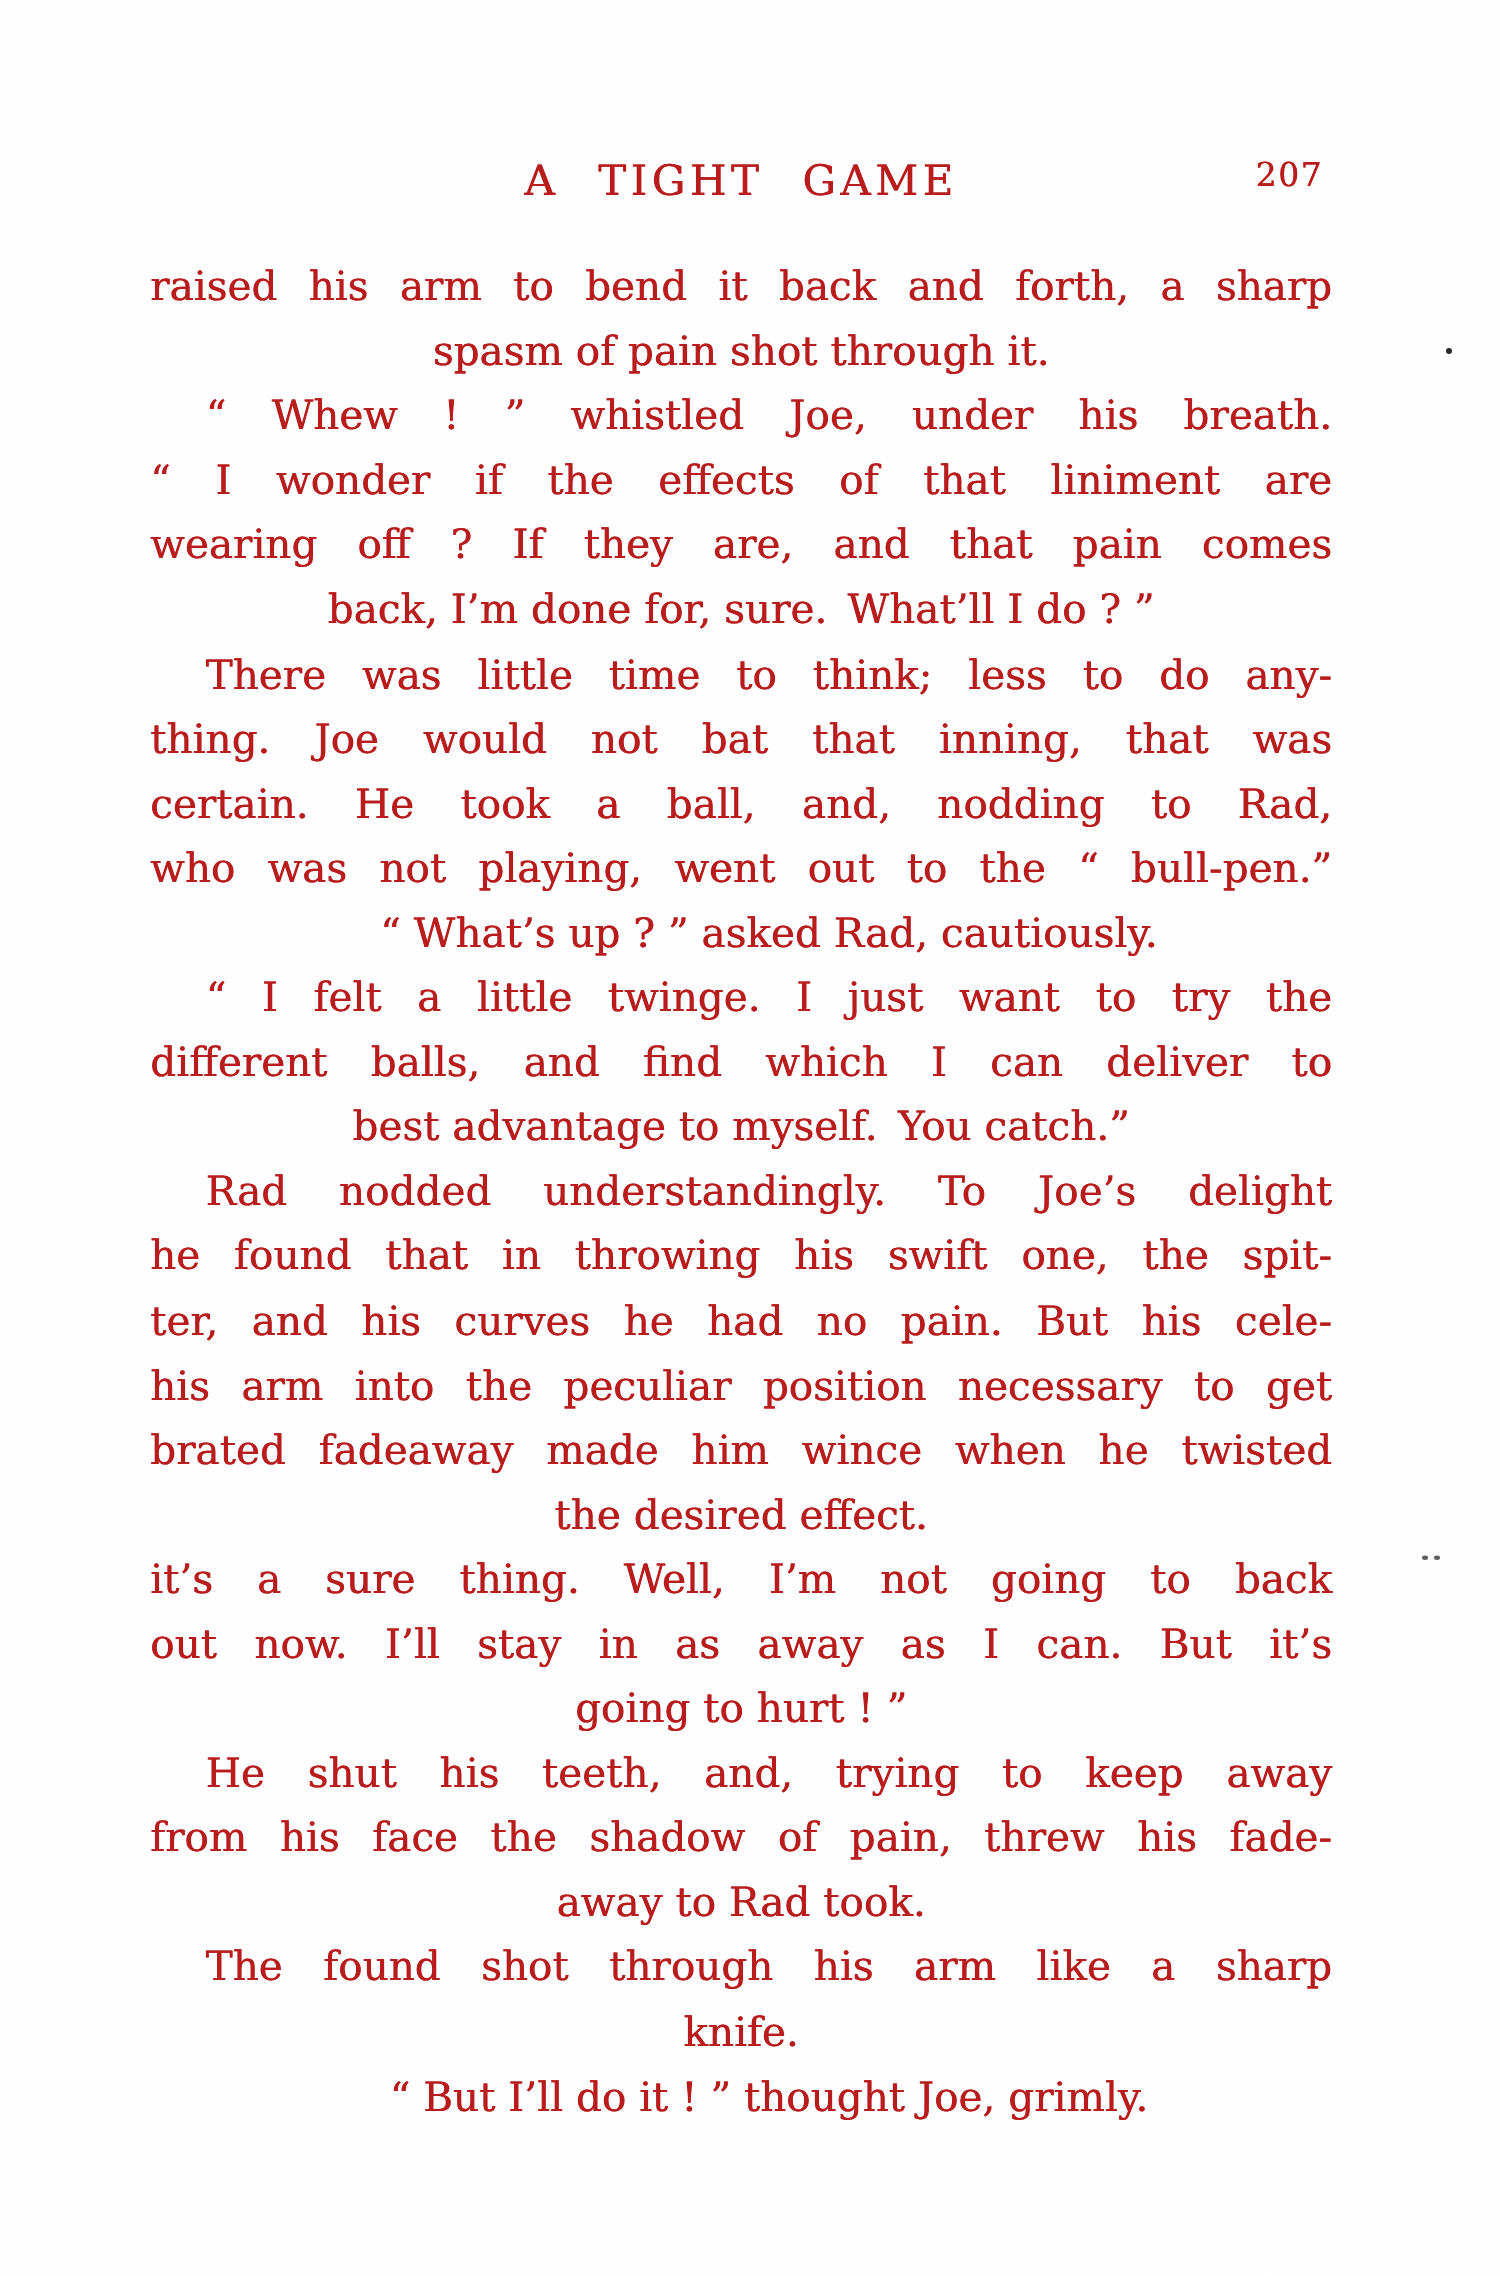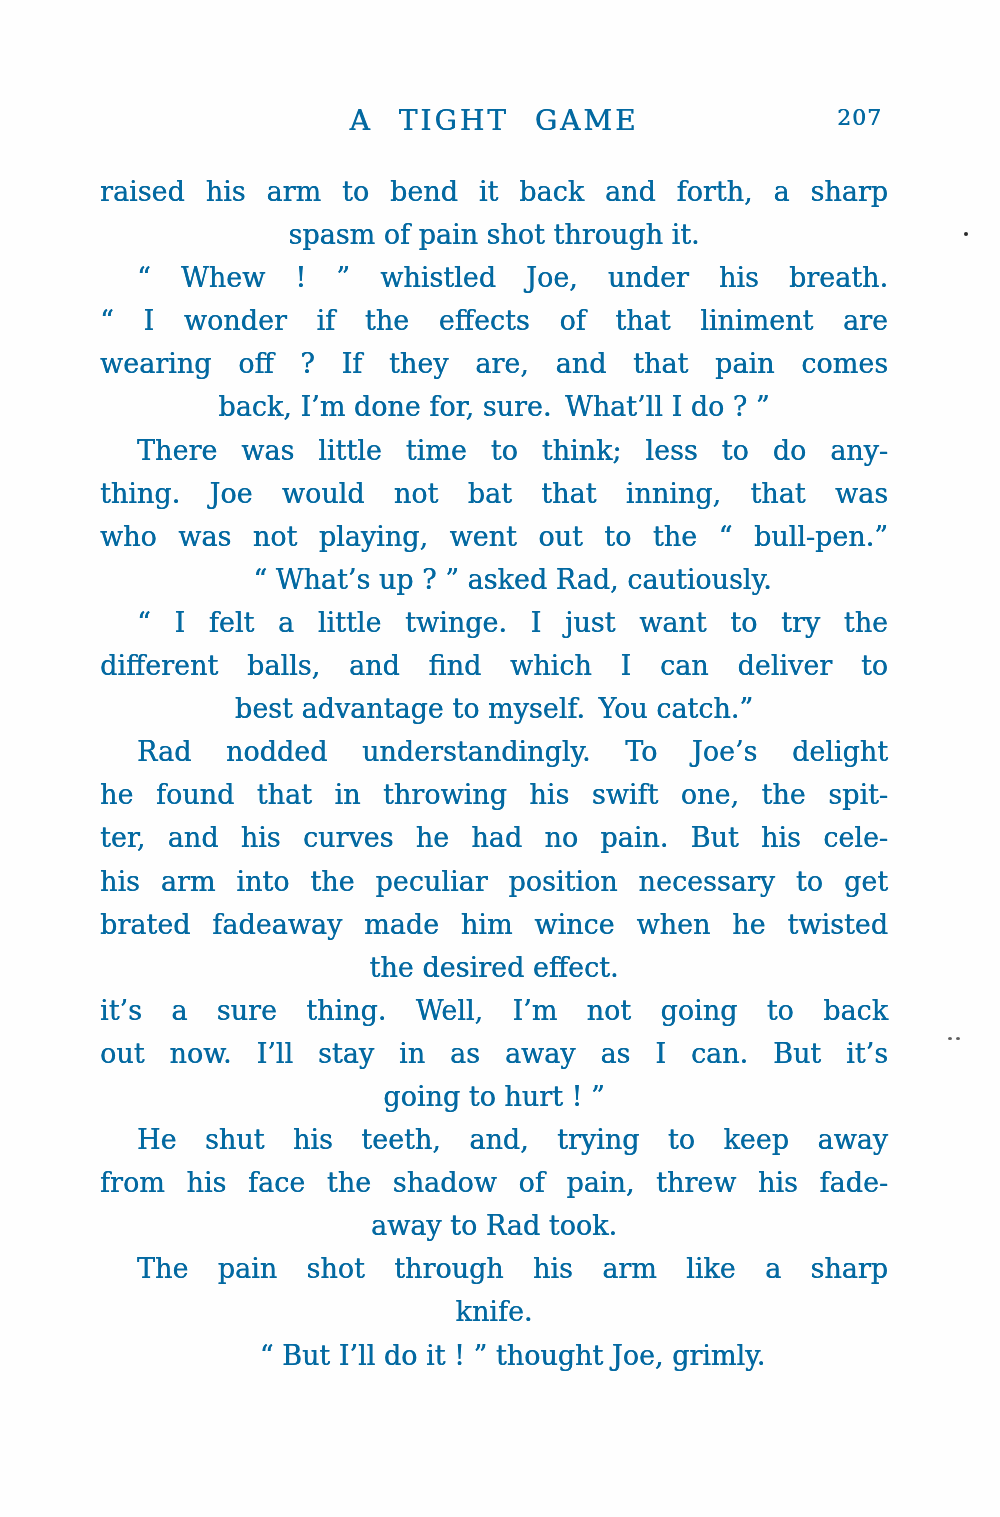--- a/index.html
+++ b/index.html
@@ -3,21 +3,21 @@
 <meta charset="utf-8">
 <style>
   html, body { margin: 0; padding: 0; background: #ffffff; }
   .page {
     position: relative;
     width: 1000px;
     height: 1517px;
     background: #fefefe;
     overflow: hidden;
     font-family: "DejaVu Serif", "Liberation Serif", serif;
-    color: #0369a1;
+    color: #b91c1c;
   }
   .header {
     position: absolute;
     top: 104px;
     left: 100px;
     width: 788px;
     height: 40px;
   }
   .running-title {
     position: absolute;
@@ -77,38 +77,39 @@
 
   <div class="body-text" id="text-body">
       <div class="line j">raised his arm to bend it back and forth, a sharp</div>
       <div class="line">spasm of pain shot through it.</div>
       <div class="line j in">“ Whew ! ” whistled Joe, under his breath.</div>
       <div class="line j">“ I wonder if the effects of that liniment are</div>
       <div class="line j">wearing off ?  If they are, and that pain comes</div>
       <div class="line">back, I’m done for, sure. What’ll I do ? ”</div>
       <div class="line j in">There was little time to think; less to do any-</div>
       <div class="line j">thing.  Joe would not bat that inning, that was</div>
+      <div class="line j">certain.  He took a ball, and, nodding to Rad,</div>
       <div class="line j">who was not playing, went out to the “ bull-pen.”</div>
       <div class="line in">“ What’s up ? ” asked Rad, cautiously.</div>
       <div class="line j in">“ I felt a little twinge.  I just want to try the</div>
       <div class="line j">different balls, and find which I can deliver to</div>
       <div class="line">best advantage to myself. You catch.”</div>
       <div class="line j in">Rad nodded understandingly.  To Joe’s delight</div>
       <div class="line j">he found that in throwing his swift one, the spit-</div>
       <div class="line j">ter, and his curves he had no pain.  But his cele-</div>
       <div class="line j">his arm into the peculiar position necessary to get</div>
       <div class="line j">brated fadeaway made him wince when he twisted</div>
       <div class="line">the desired effect.</div>
       <div class="line j">it’s a sure thing.  Well, I’m not going to back</div>
       <div class="line j">out now.  I’ll stay in as away as I can.  But it’s</div>
       <div class="line">going to hurt ! ”</div>
       <div class="line j in">He shut his teeth, and, trying to keep away</div>
       <div class="line j">from his face the shadow of pain, threw his fade-</div>
       <div class="line">away to Rad took.</div>
-      <div class="line j in">The pain shot through his arm like a sharp</div>
+      <div class="line j in">The found shot through his arm like a sharp</div>
       <div class="line">knife.</div>
       <div class="line in">“ But I’ll do it ! ” thought Joe, grimly.</div>
     </div>
 
   <span class="speck speck-1"></span>
   <span class="speck speck-2"></span>
   <span class="speck speck-3"></span>
 </div>
 
 </body></html>

